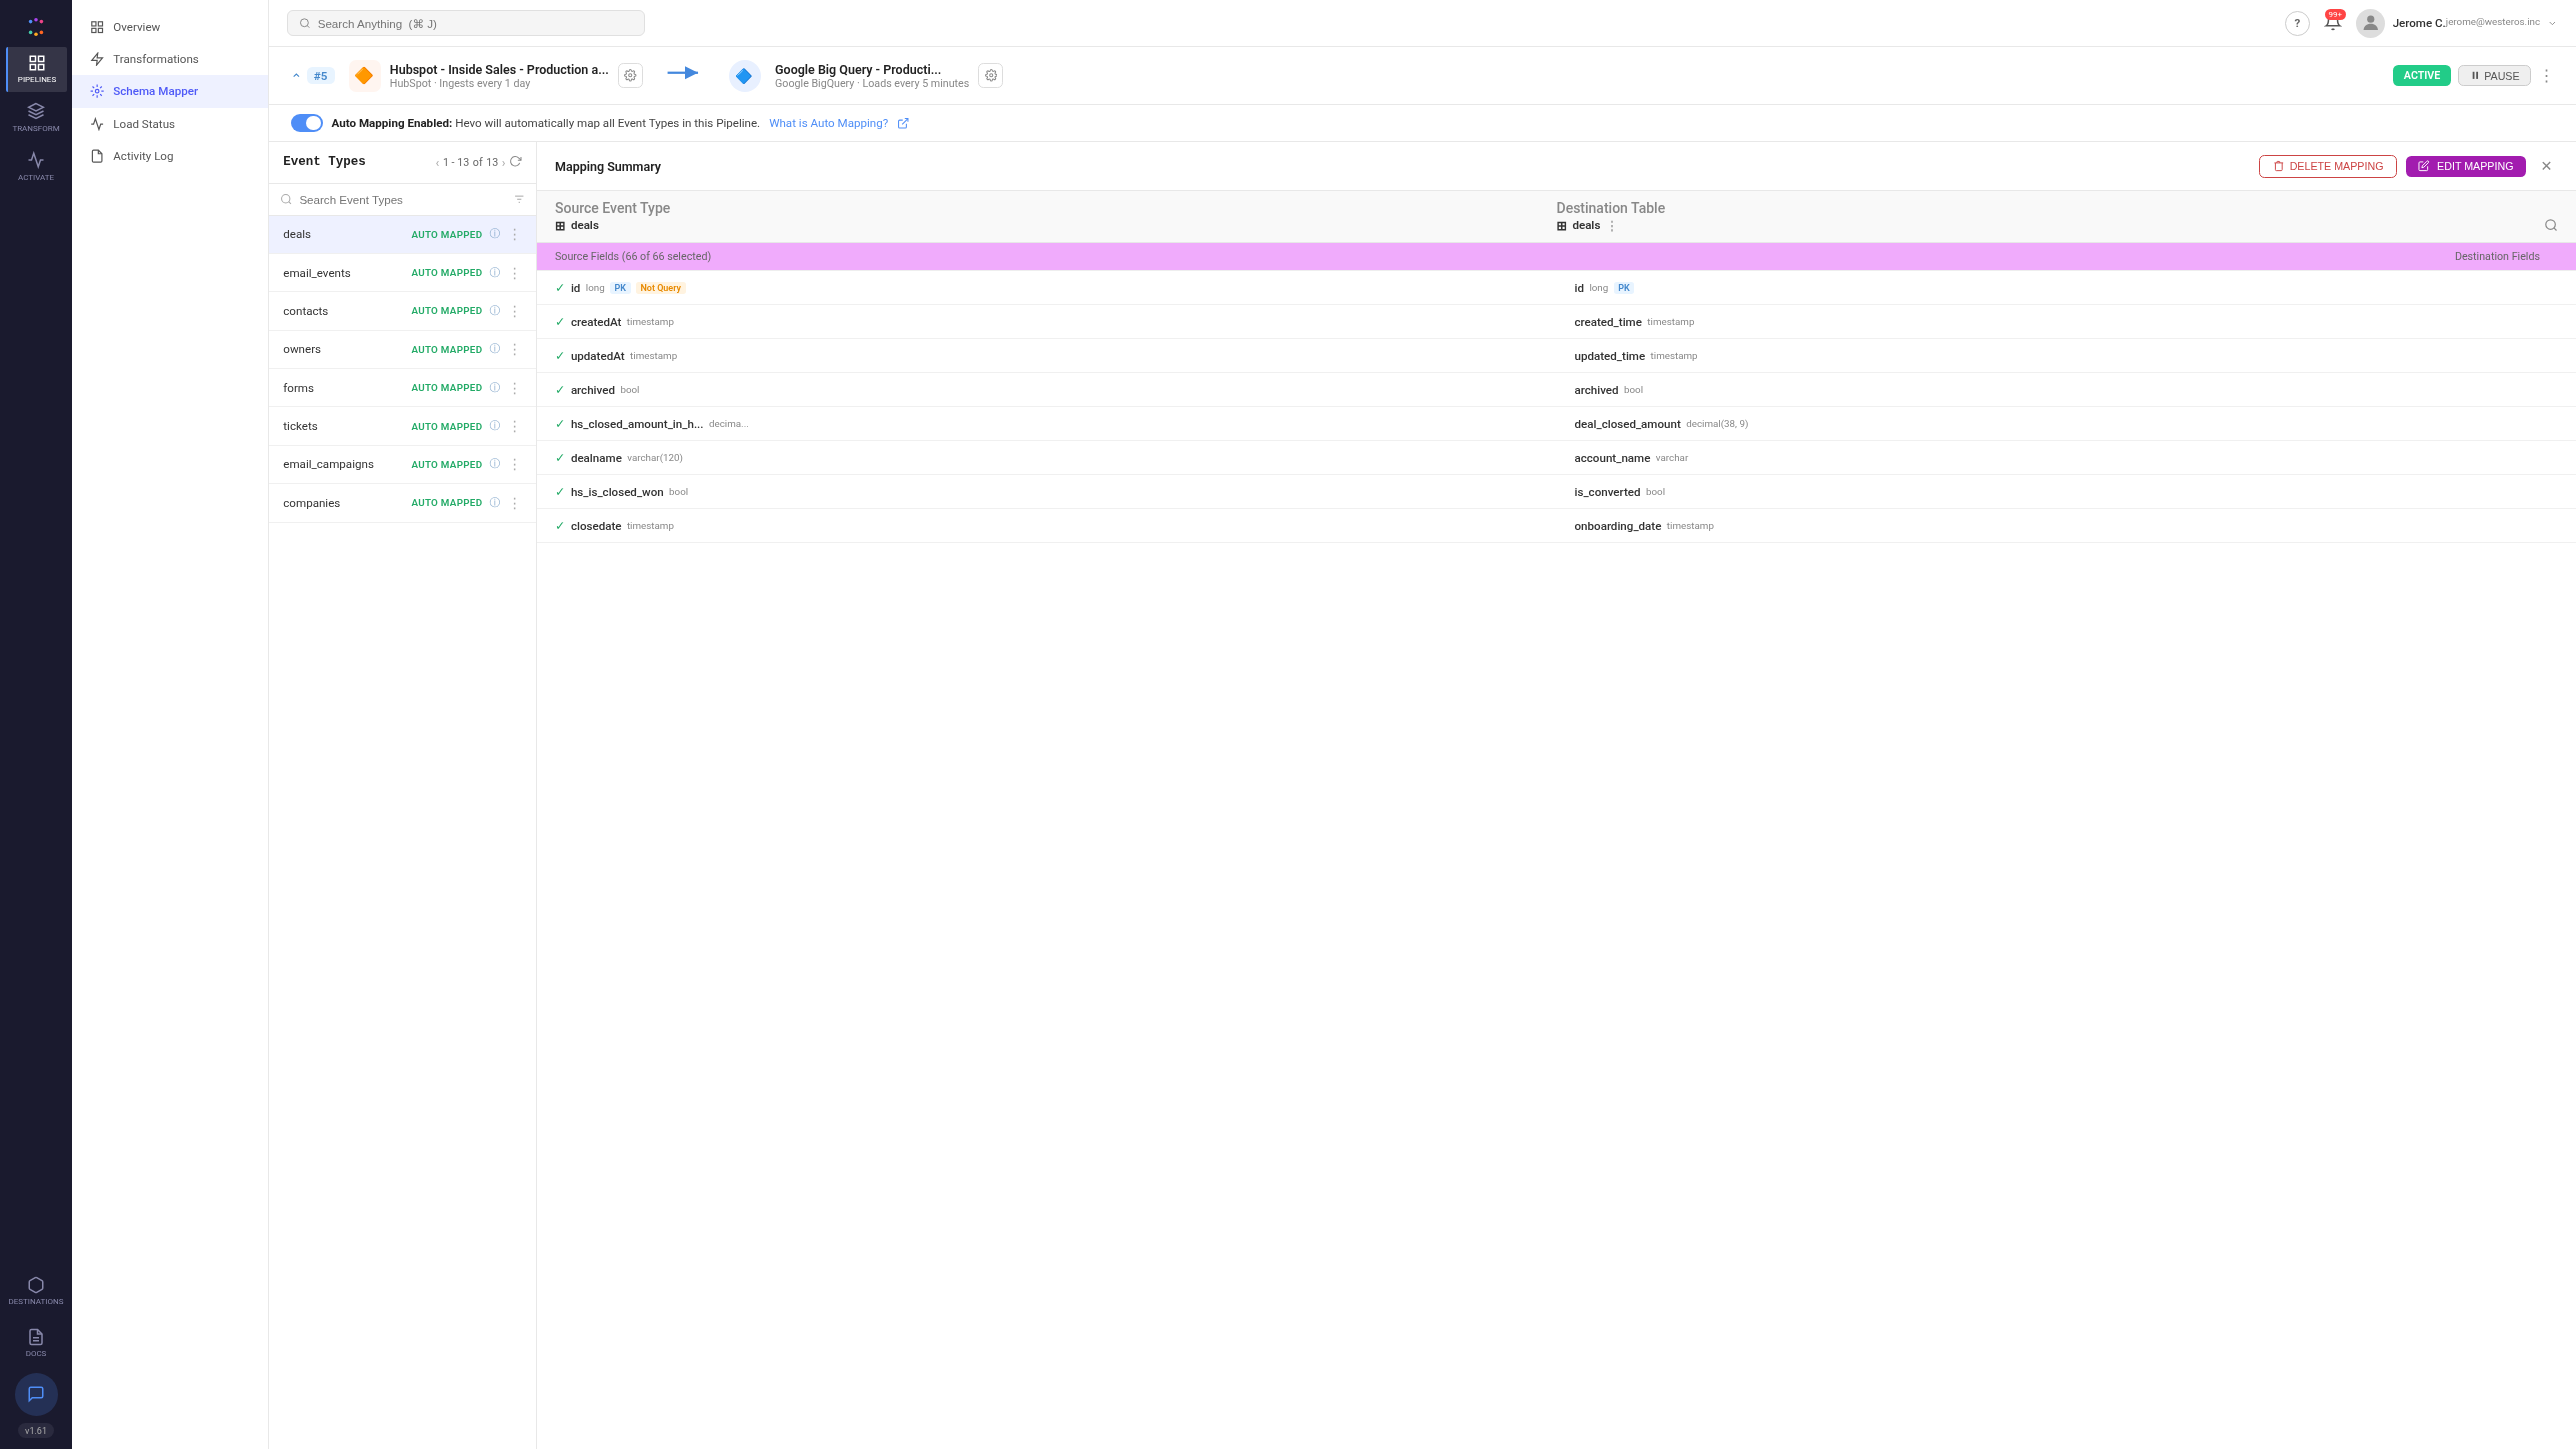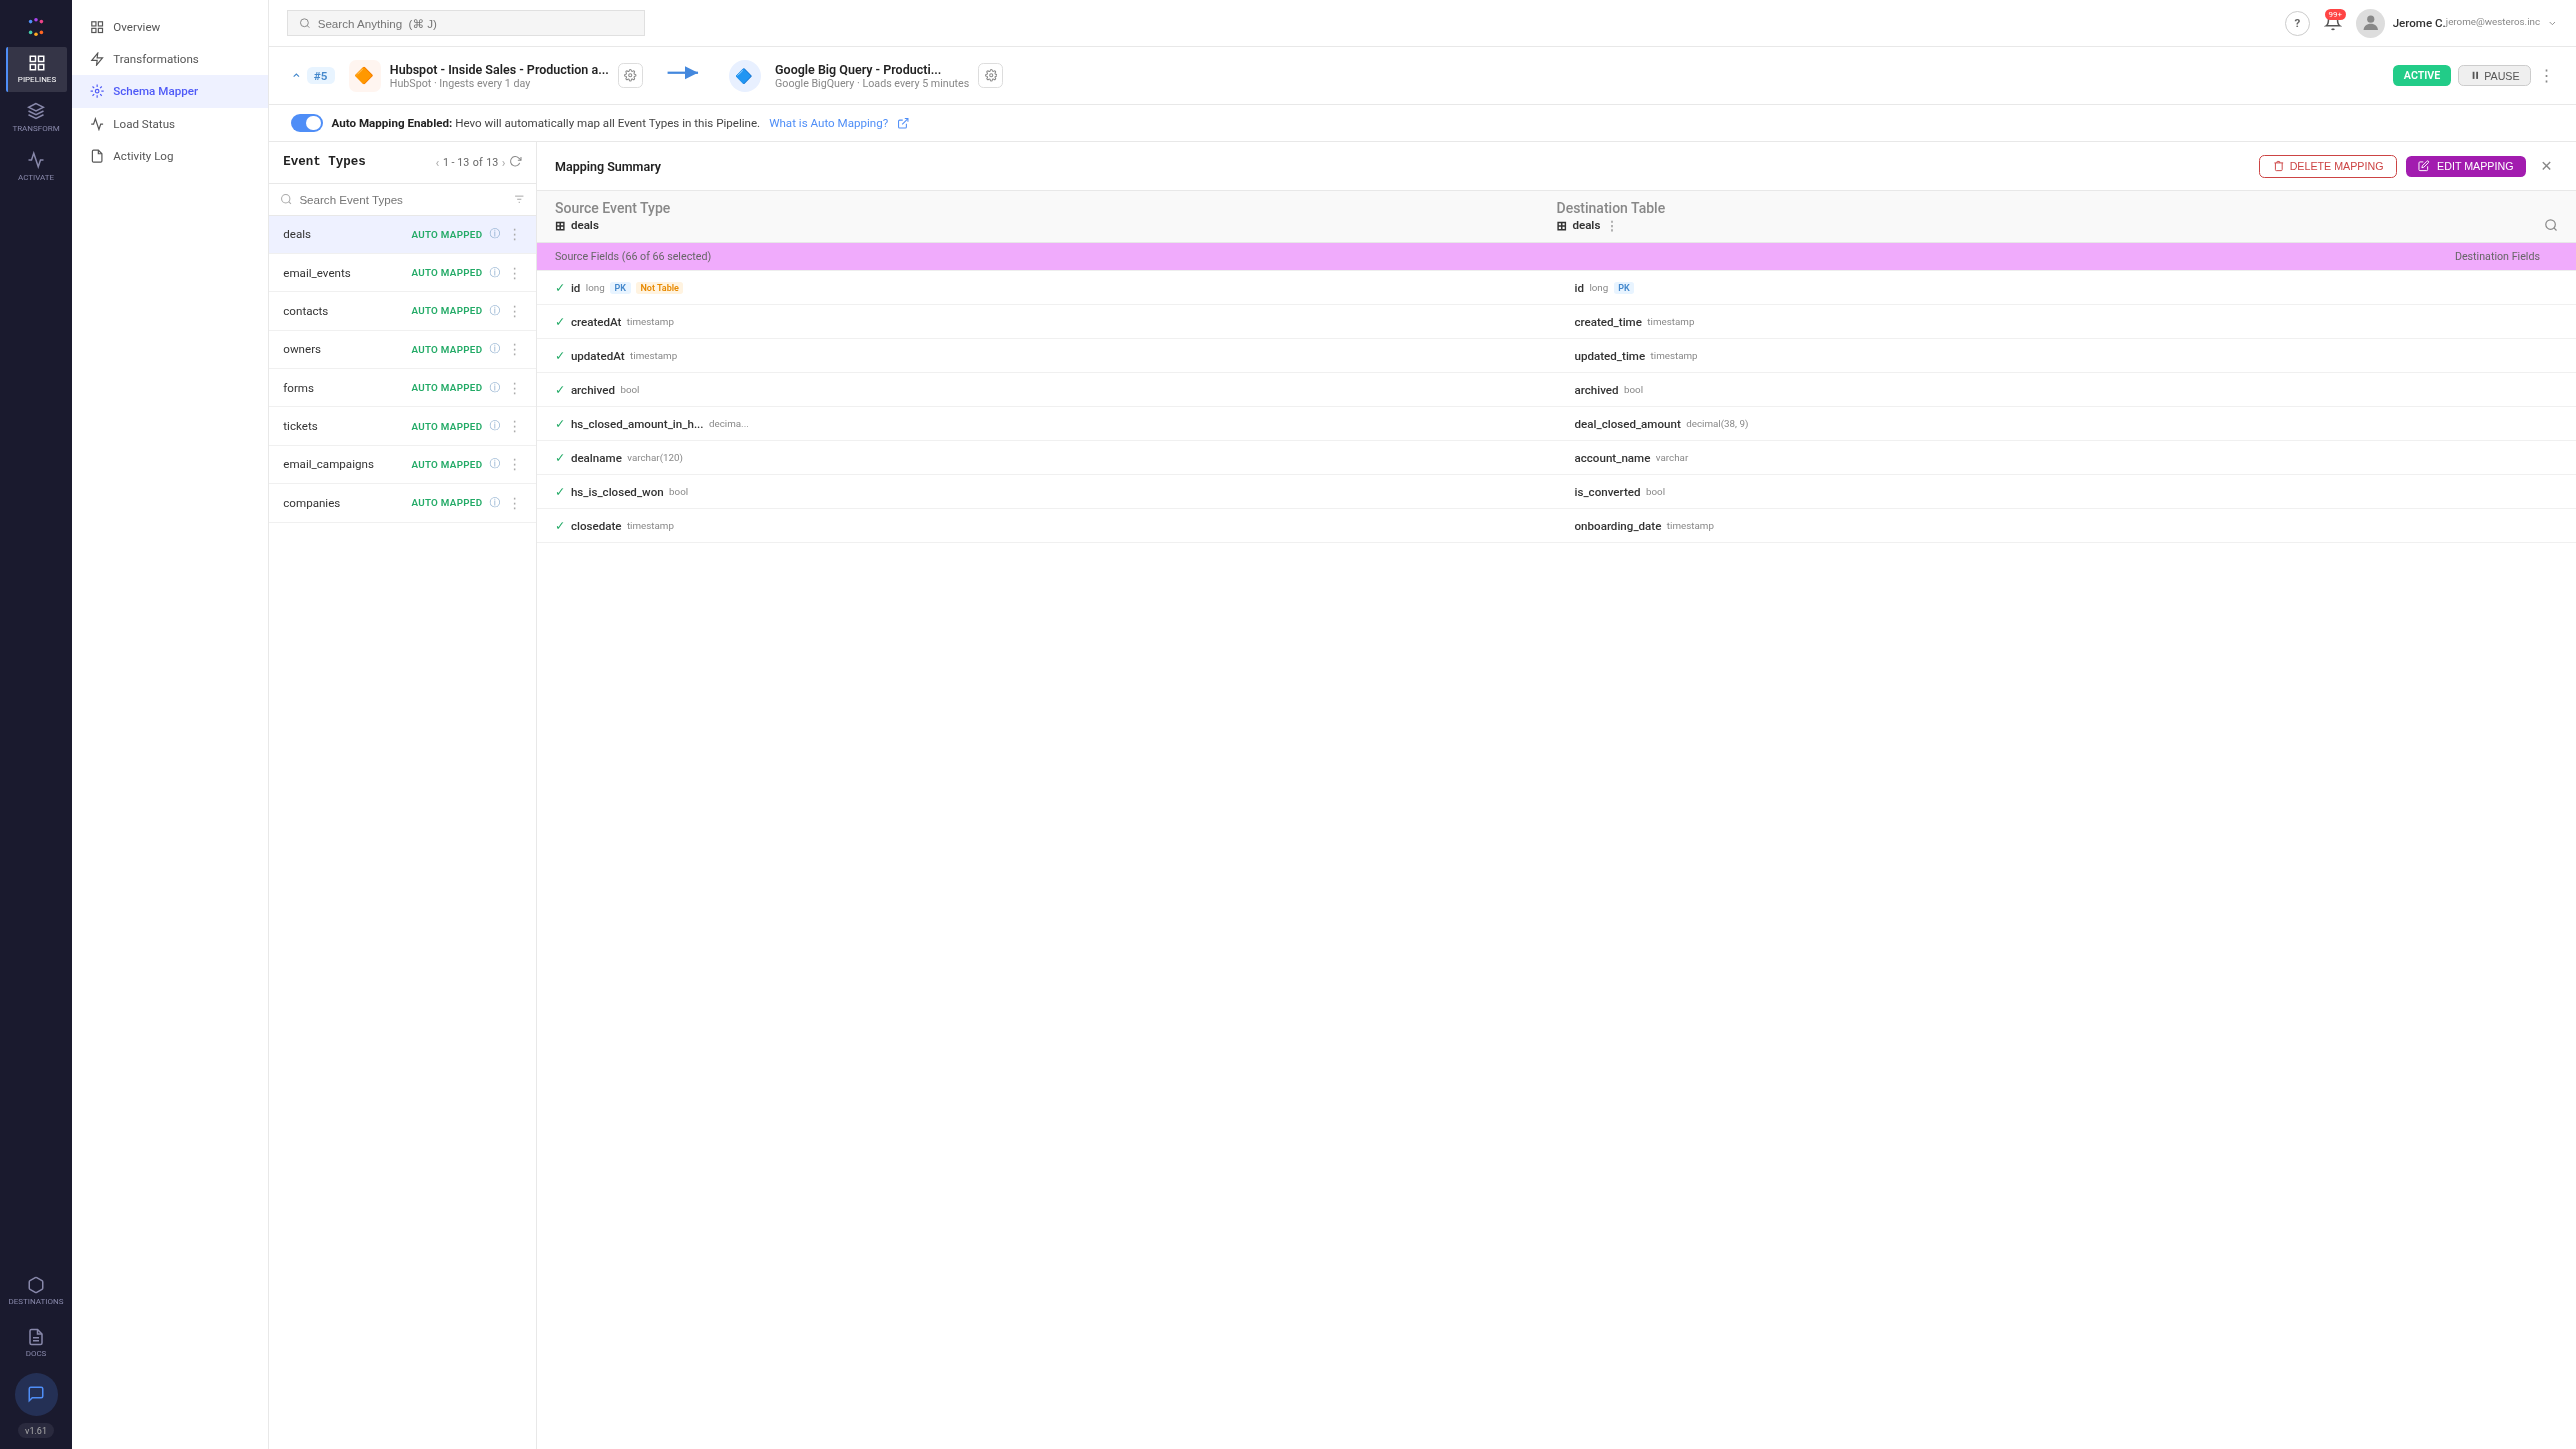--- a/index.html
+++ b/index.html
@@ -14,21 +14,21 @@
     .nav-spacer { flex: 1; }
     .nav-bottom { display: flex; flex-direction: column; align-items: center; gap: 7.2px; }
 
     .sidebar { width: 197px; background: #fff; border-right: 0.9px solid #e8e8e8; padding: 10.7px 0; flex-shrink: 0; }
     .sidebar-item { display: flex; align-items: center; gap: 9px; padding: 9px 18px; cursor: pointer; color: #555; font-size: 11.6px; border-radius: 0; }
     .sidebar-item.active { background: #eef1ff; color: #4f5af7; font-weight: 500; }
     .sidebar-item svg { width: 14.3px; height: 14.3px; flex-shrink: 0; }
 
     .main { flex: 1; display: flex; flex-direction: column; overflow: hidden; }
     .topbar { height: 47px; background: #fff; border-bottom: 0.9px solid #e8e8e8; display: flex; align-items: center; padding: 0 18px; gap: 14.3px; }
-    .search-box { flex: 1; max-width: 358px; display: flex; align-items: center; gap: 7.2px; background: #f5f5f5; border: 0.9px solid #e0e0e0; border-radius: 0; padding: 5.4px 10.7px; cursor: text; }
+    .search-box { flex: 1; max-width: 358px; display: flex; align-items: center; gap: 7.2px; background: #f5f5f5; border: 0.9px solid #e0e0e0; border-radius: 6px; padding: 5.4px 10.7px; cursor: text; }
     .search-box input { border: none; background: transparent; outline: none; font-size: 11.6px; color: #555; width: 100%; }
     .topbar-right { display: flex; align-items: center; gap: 14.3px; margin-left: auto; }
     .help-btn { width: 25px; height: 25px; border-radius: 50%; border: 1.3px solid #ccc; display: flex; align-items: center; justify-content: center; cursor: pointer; color: #666; font-size: 11.6px; font-weight: bold; }
     .notif-btn { position: relative; cursor: pointer; }
     .notif-badge { position: absolute; top: -3.6px; right: -3.6px; background: #ff4444; color: #fff; font-size: 8px; border-radius: 7.2px; padding: 0.9px 3.6px; }
     .user-area { display: flex; align-items: center; gap: 7.2px; cursor: pointer; }
     .avatar { width: 29px; height: 29px; border-radius: 50%; background: #ddd; overflow: hidden; display: flex; align-items: center; justify-content: center; }
     .user-info { display: flex; flex-direction: row; }
     .user-name { font-size: 11.6px; font-weight: 500; }
     .user-email { font-size: 9.8px; color: #888; }
@@ -458,21 +458,21 @@
             <span style="float:right; padding-right: 18px;">Destination Fields</span>
           </div>
 
           <div class="mapping-body" id="fields-list">
               <div class="field-row">
     <div class="field-cell">
       <span class="field-check">✓</span>
       <span class="field-name">id</span>
       <span class="field-type">long</span>
       <span class="pk-badge">PK</span>
-                  <span class="nn-badge">Not Table</span>
+                  <span class="nn-badge">Not Query</span>
     </div>
     <div class="field-cell">
       <span class="field-name">id</span>
       <span class="field-type">long</span>
       <span class="pk-badge">PK</span>
     </div>
   </div>
               <div class="field-row">
     <div class="field-cell">
       <span class="field-check">✓</span>

